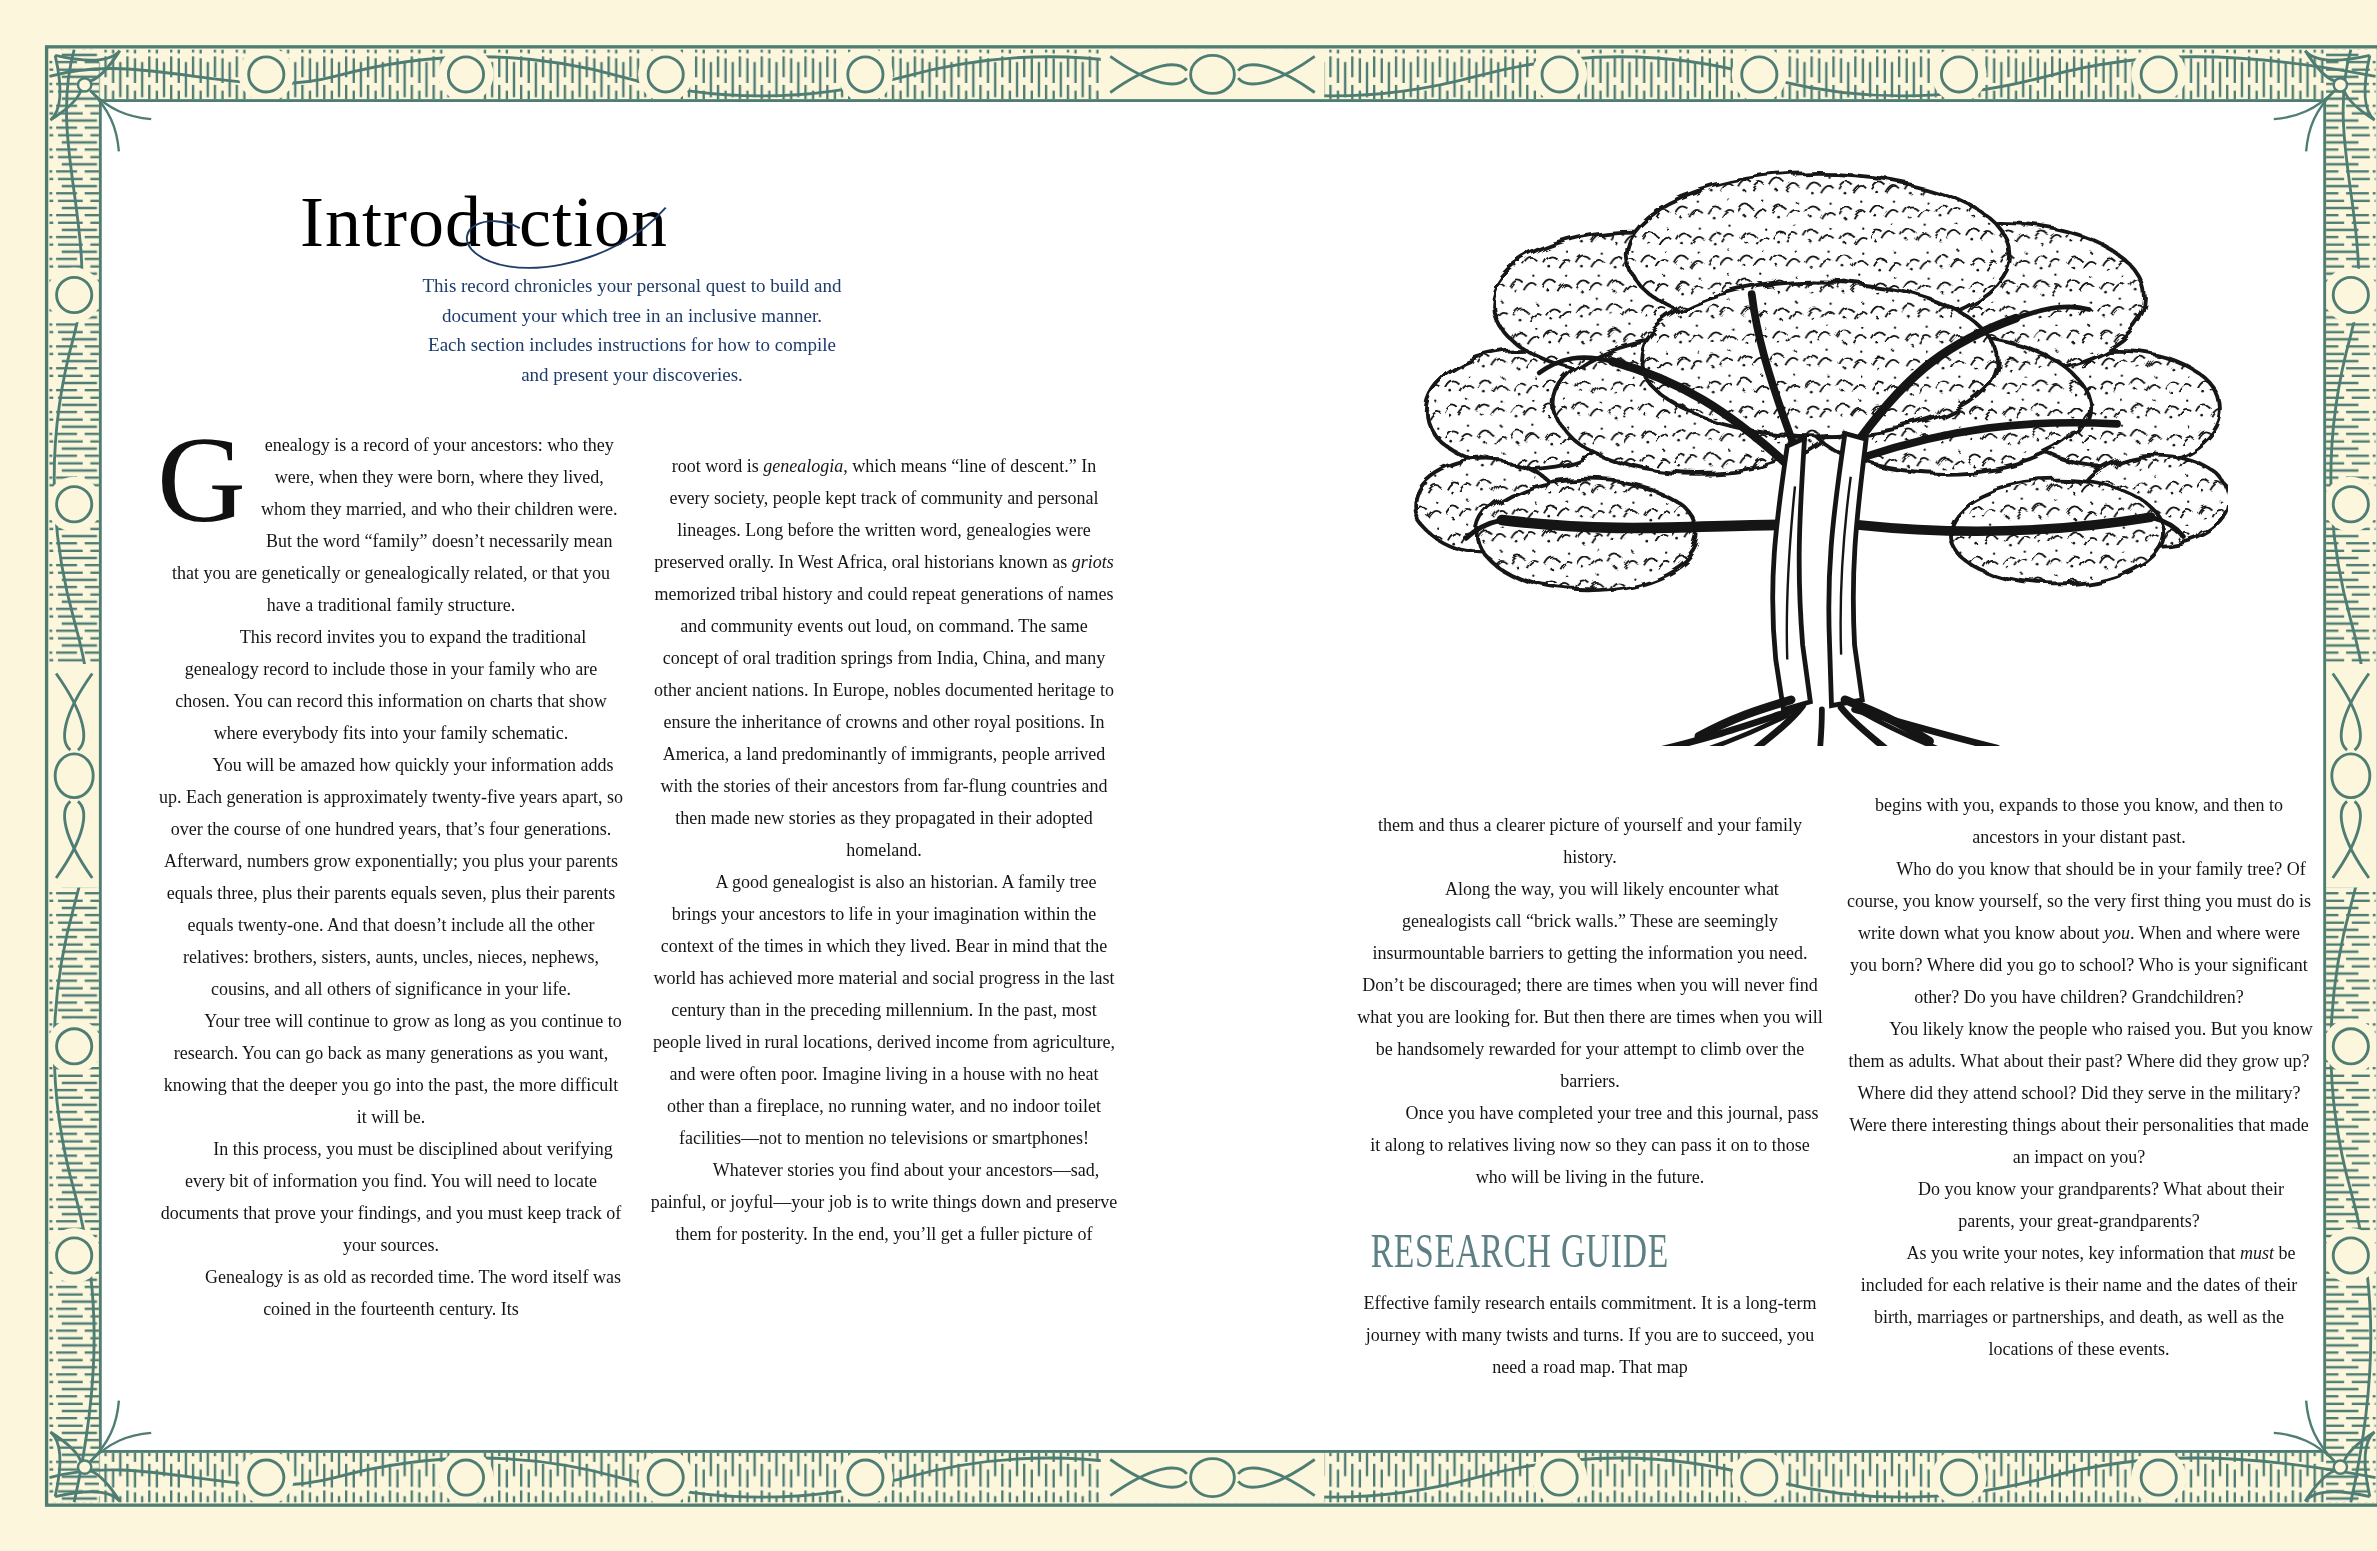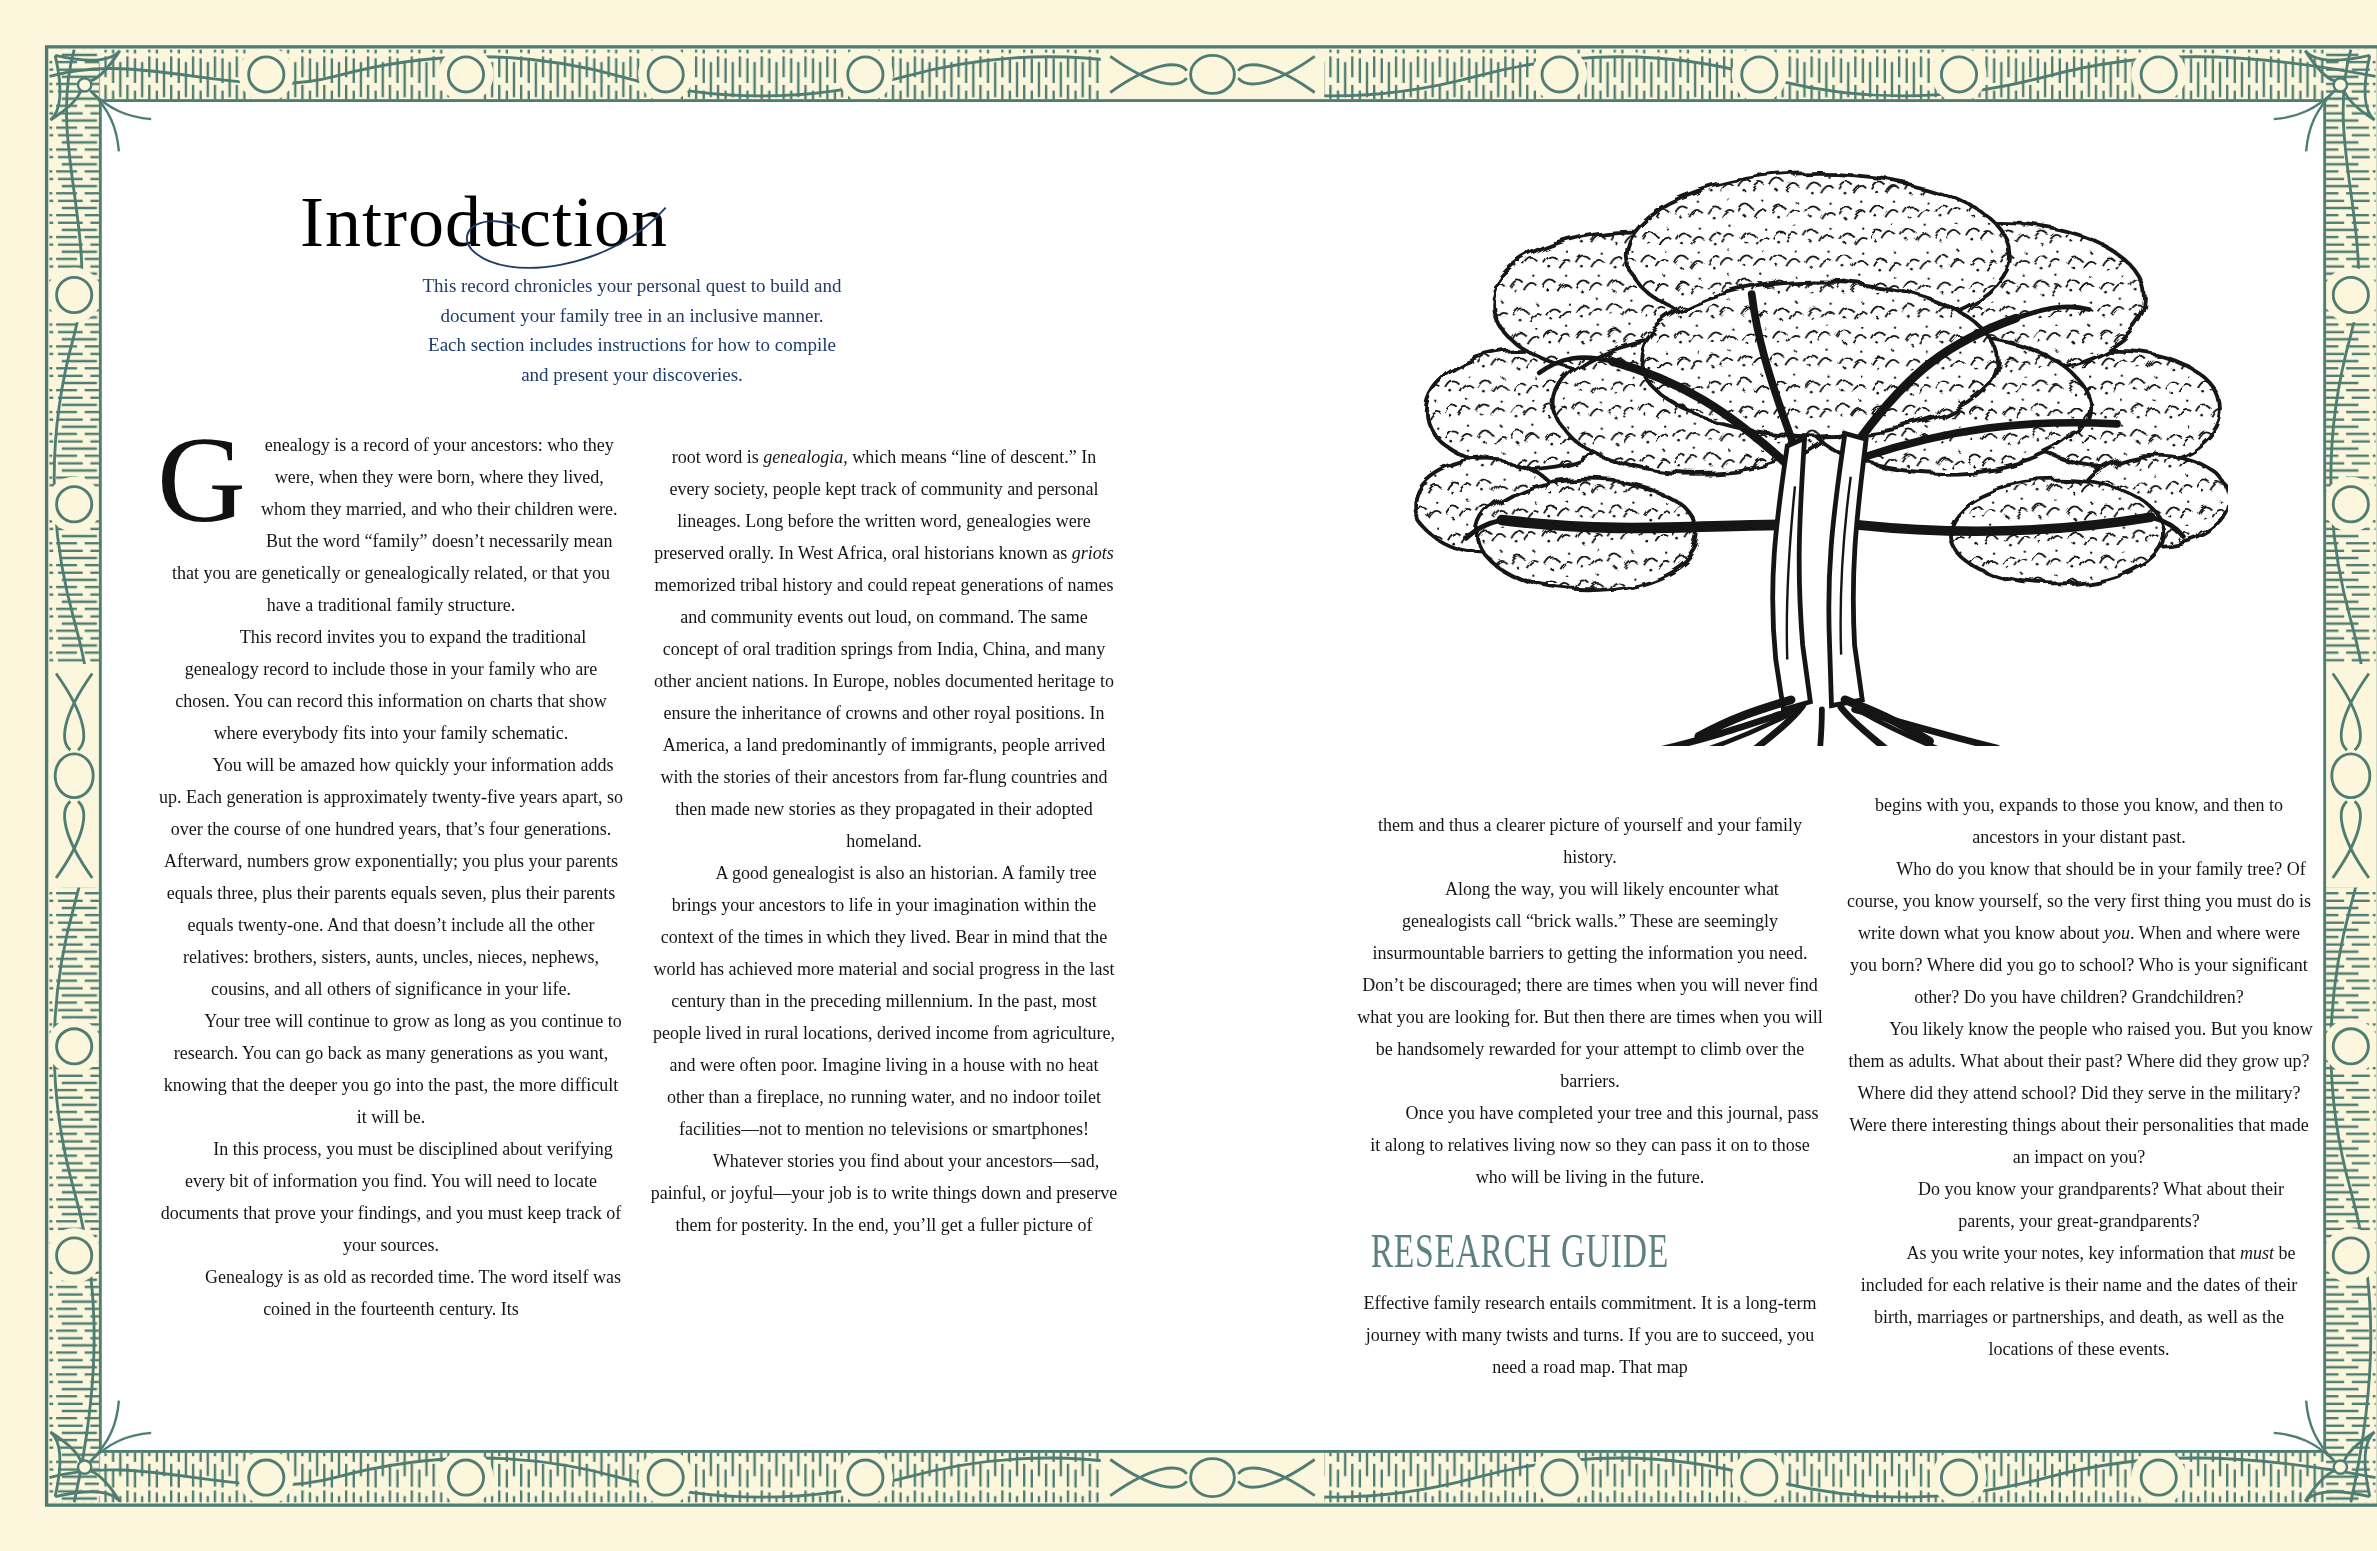--- a/index.html
+++ b/index.html
@@ -33,21 +33,21 @@
     float:left;font-size:123px;line-height:.76;
     padding:3.8px 7.6px 0 0;color:#111;
   }
   .col h2{
     margin:34px 0 12.4px 0;font-weight:400;
     font-size:48px;line-height:1.0;color:#5d8084;
     letter-spacing:1px;transform:scaleX(.70);transform-origin:0 50%;
     white-space:nowrap;
   }
   #col-0{left:157px;top:429px;}
-  #col-1{left:650px;top:441px;}
+  #col-1{left:650px;top:450px;}
   #col-2{left:1356px;top:789px;margin-top:20px;}
   #col-3{left:1845px;top:789px;}
 </style>
 </head>
 <body>
 
 <svg class="border-svg" width="2425" height="1552" viewBox="0 0 5100 3263" aria-hidden="true">
   <defs>
     <pattern id="hv" width="46" height="116" patternUnits="userSpaceOnUse">
       <rect width="46" height="116" fill="#fbf6dc"></rect>
@@ -140,21 +140,21 @@
 <div class="content">
 
   <h1 class="title">Introduction</h1>
 
   <svg class="title-swash" width="618" height="90" viewBox="0 0 1300 190" aria-hidden="true">
     <path d="M700 12 C 590 140, 360 175, 290 100 C 255 58, 320 18, 392 55" fill="none" stroke="#1d3c69" stroke-width="4"></path>
   </svg>
 
   <div class="subtitle">
     <div>This record chronicles your personal quest to build and</div>
-    <div>document your family tree in an inclusive manner.</div>
+    <div>document your which tree in an inclusive manner.</div>
     <div>Each section includes instructions for how to compile</div>
     <div>and present your discoveries.</div>
   </div>
 
   <svg class="tree" width="818" height="625" viewBox="0 0 850 650" aria-hidden="true">
     <defs>
       <pattern id="leaf" width="34" height="26" patternUnits="userSpaceOnUse">
         <rect width="34" height="26" fill="#ffffff"></rect>
         <path d="M3 18 Q 9 6 17 14" fill="none" stroke="#151515" stroke-width="2"></path>
         <path d="M18 22 Q 25 10 31 17" fill="none" stroke="#151515" stroke-width="2"></path>

